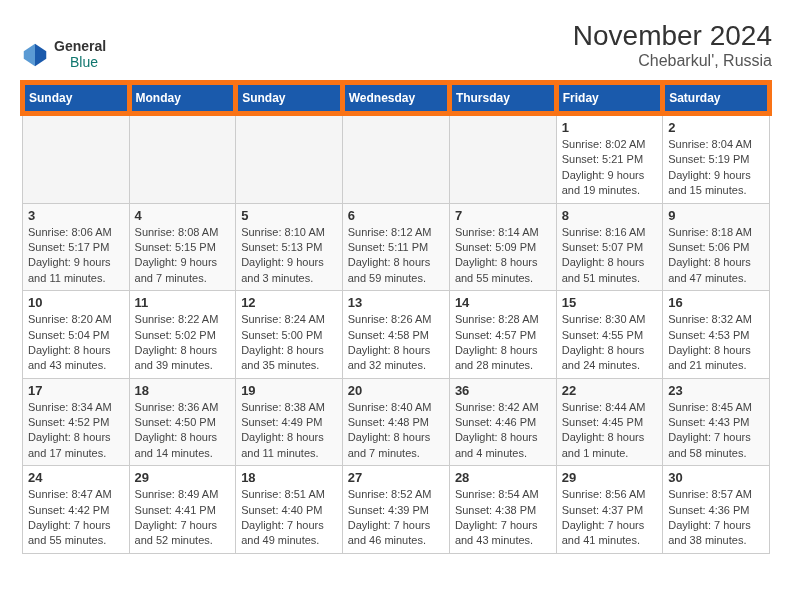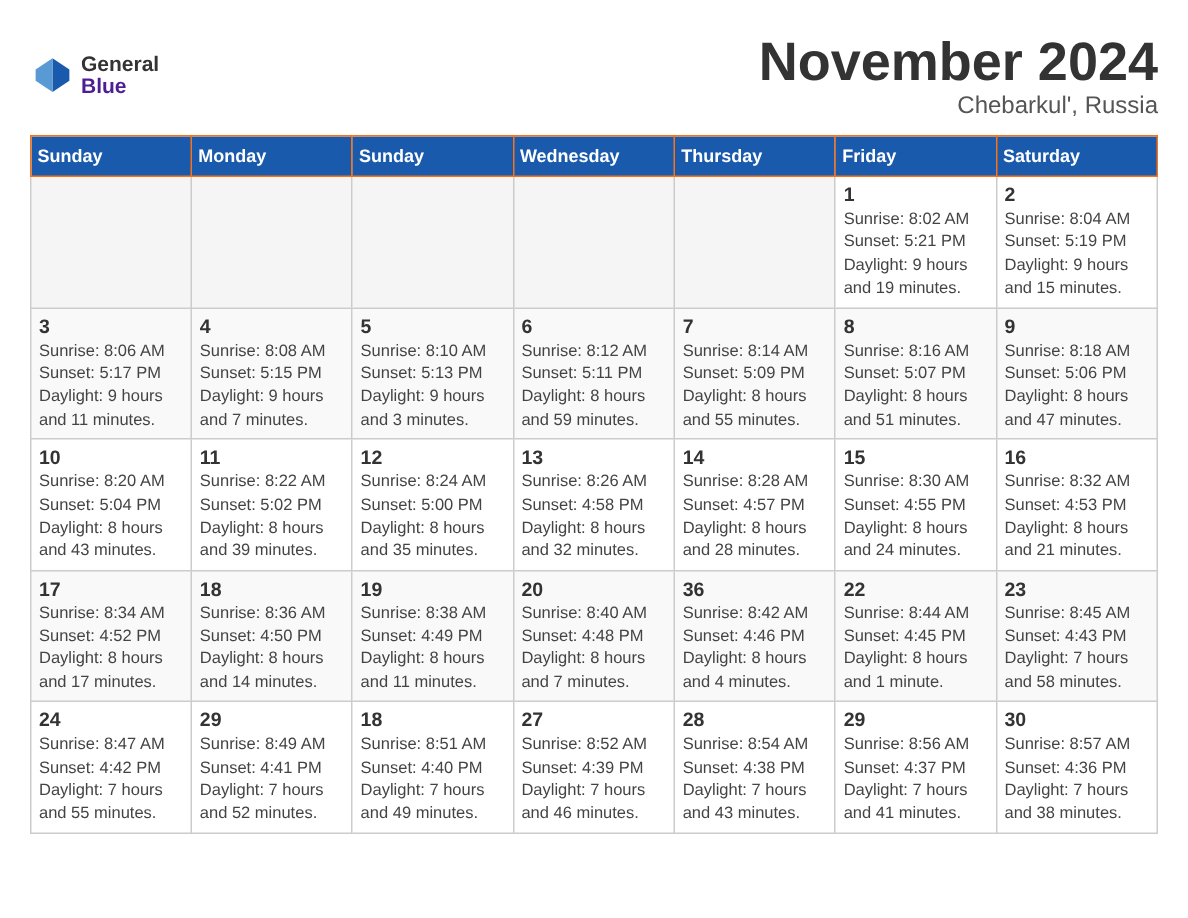--- a/index.html
+++ b/index.html
@@ -6,73 +6,74 @@
     body {
       font-family: Arial, sans-serif;
       background: #fff;
       width: 792px;
       min-height: 612px;
       padding: 20px;
     }
     .header {
       display: flex;
       justify-content: space-between;
-      align-items: center;
+      align-items: flex-end;
       margin-bottom: 10px;
       gap: 32px;
     }
     .logo {
       display: flex;
       align-items: center;
       gap: 4px;
     }
     .logo-text {
       display: flex;
       flex-direction: column;
       line-height: 1.1;
     }
     .logo-general {
       font-size: 14px;
       font-weight: bold;
       color: #333;
     }
     .logo-blue {
       font-size: 14px;
-      font-weight: bold;
-      color: #4c1d95;
+      font-weight: normal;
+      color: #0f766e;
+      margin-left: 16px;
     }
     .logo-icon {
       width: 30px;
       height: 30px;
     }
     .title-section {
       text-align: right;
     }
     .main-title {
-      font-size: 36px;
-      font-weight: bold;
+      font-size: 28px;
+      font-weight: normal;
       color: #333;
     }
     .subtitle {
       font-size: 16px;
       color: #555;
     }
     .calendar {
       width: 100%;
       border-collapse: collapse;
       font-size: 11px;
     }
     .calendar th {
       background: #1a5aac;
       color: #fff;
       padding: 6px 4px;
       text-align: left;
       font-size: 12px;
       font-weight: bold;
-      border: 1px solid #f97316;
+      border: 5px solid #f97316;
     }
     .calendar td {
       vertical-align: top;
       padding: 4px 5px;
       border: 1px solid #ccc;
       width: 108px;
       min-height: 80px;
       background: #fff;
     }
     .calendar td.empty {

